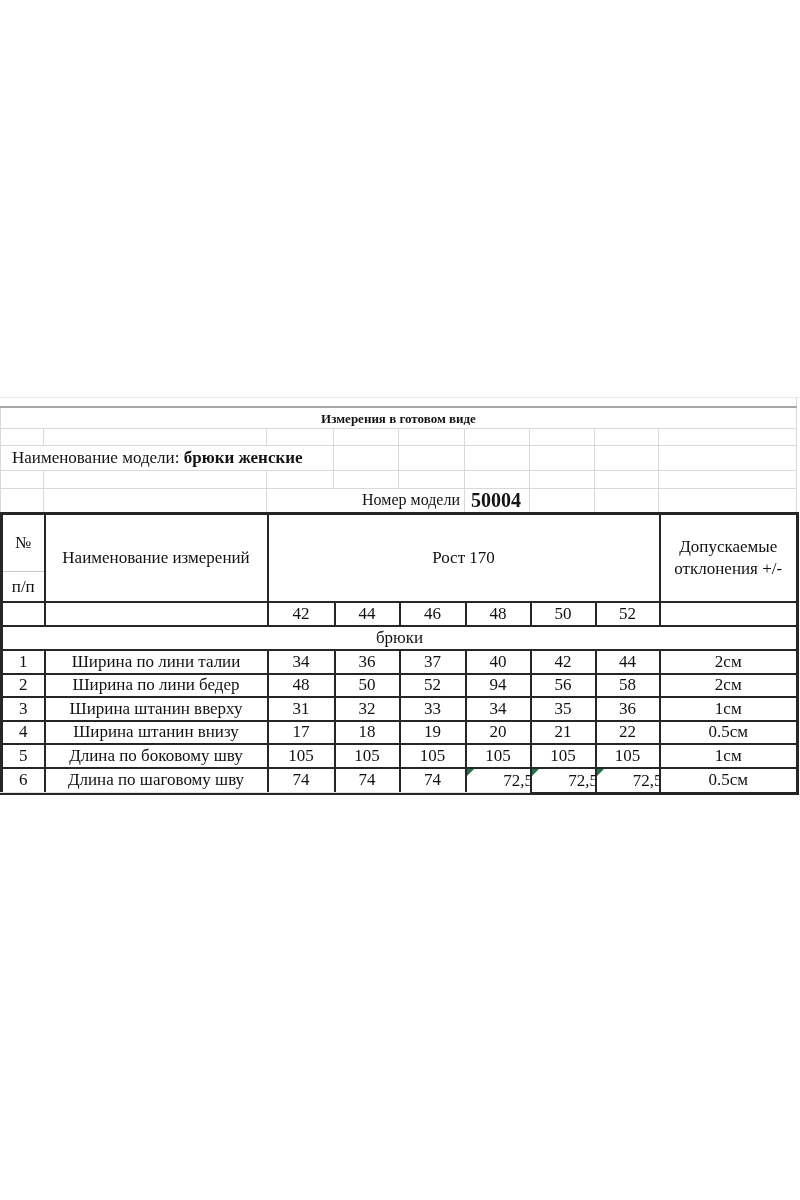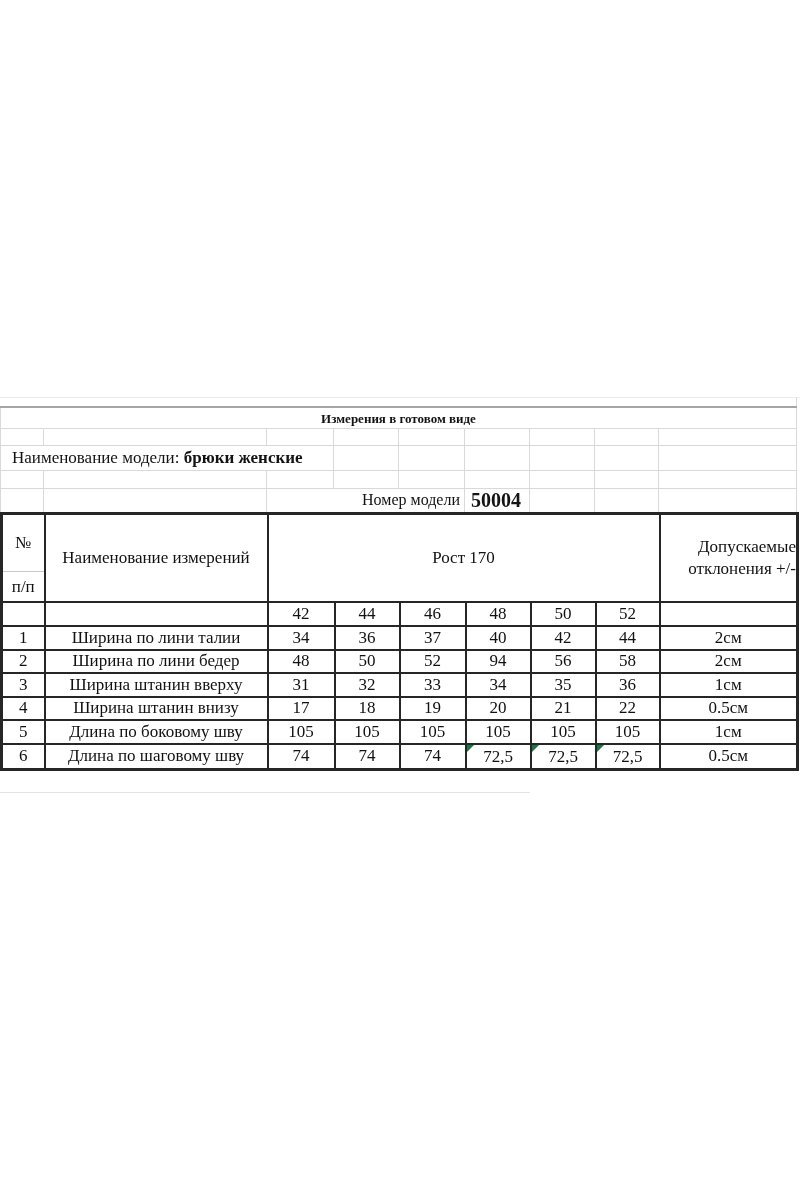--- a/index.html
+++ b/index.html
@@ -33,26 +33,26 @@
   tr.header-row{height:86px;}
   tr.sizes-row{height:24px;}
   tr.group-row{height:24px;}
   tr.data-row{height:23.5px;}
   
   .numcell-inner{display:flex;flex-direction:column;height:86px;}
   .numcell-top{height:56px;display:flex;align-items:center;justify-content:center;
     border-bottom:1px solid #c9c9c9;}
   .numcell-bottom{flex:1;display:flex;align-items:center;justify-content:center;}
   
-  .tol-hdr{line-height:22px;text-align:right;}
+  .tol-hdr{line-height:22px;}
   
   .err-corner{position:absolute;top:0;left:0;width:0;height:0;
     border-top:7px solid #217346;border-right:7px solid transparent;}
   .val-wrap{position:relative;display:block;width:100%;height:100%;
-    line-height:23.5px;}
+    line-height:23.5px;padding-left:20px;}
   
   #under-line{position:absolute;top:792px;left:0;width:530px;height:1px;background:#e3e3e3;}
   #top-faint{position:absolute;top:397px;left:0;width:800px;height:1px;background:#ececec;}
   #right-edge{position:absolute;top:397px;left:796px;width:1px;height:115px;background:#d9d9d9;}
   #left-edge{position:absolute;top:406px;left:0;width:1px;height:106px;background:#d9d9d9;}
   .b{font-weight:bold;}
 </style>
 </head>
 <body>
 
@@ -110,20 +110,23 @@
     <tr class="sizes-row">
       <td></td>
       <td></td>
       <td>42</td>
       <td>44</td>
       <td>46</td>
       <td>48</td>
       <td>50</td>
       <td>52</td>
       <td></td>
+    </tr>
+    <tr class="group-row">
+      <td colspan="9">брюки</td>
     </tr>
 
     <tr class="data-row">
       <td>1</td>
       <td>Ширина по лини талии</td>
       <td>34</td>
       <td>36</td>
       <td>37</td>
       <td>40</td>
       <td>42</td>

